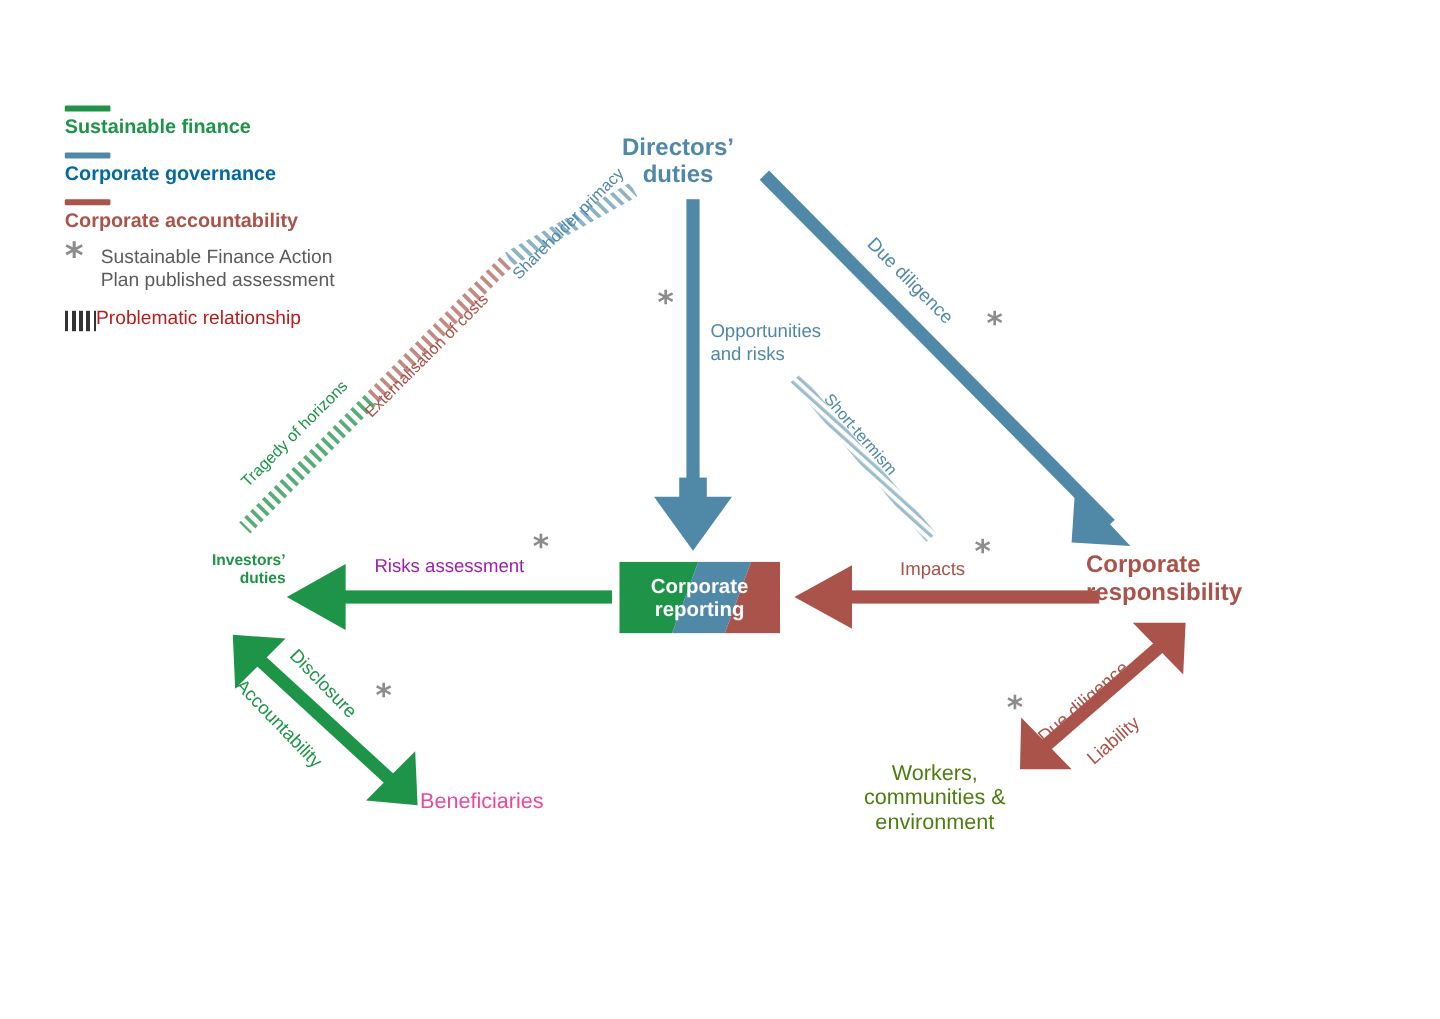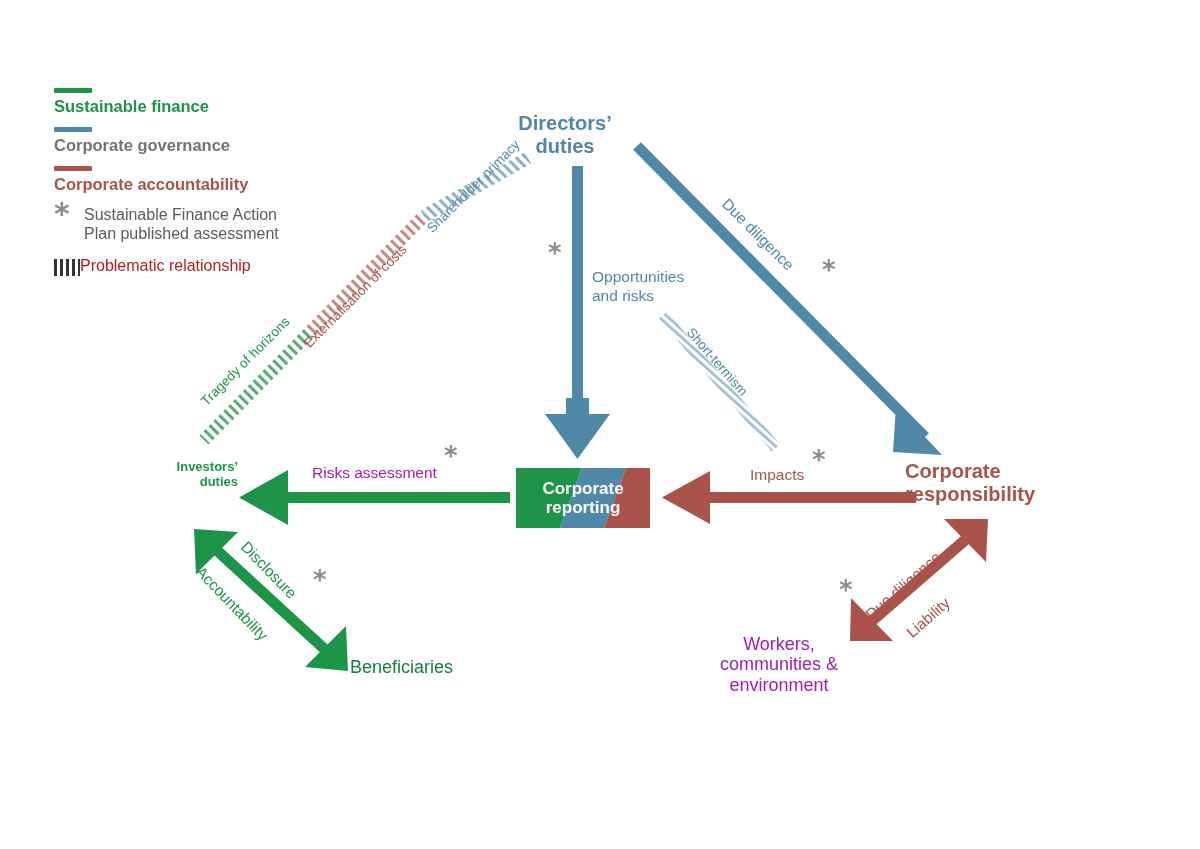--- a/index.html
+++ b/index.html
@@ -113,21 +113,21 @@
   <div id="legend">
 
     <div class="legend-row">
       <div class="legend-bar" style="background:#1E9448"></div>
       <div class="legend-label" style="color:#1E9448">Sustainable finance</div>
     </div>
     <div class="legend-gap"></div>
 
     <div class="legend-row">
       <div class="legend-bar" style="background:#5089A8"></div>
-      <div class="legend-label" style="color:#737373">Corporate governance</div>
+      <div class="legend-label" style="color:#0369a1">Corporate governance</div>
     </div>
     <div class="legend-gap"></div>
 
     <div class="legend-row">
       <div class="legend-bar" style="background:#A9534A"></div>
       <div class="legend-label" style="color:#A9534A">Corporate accountability</div>
     </div>
 
     <div class="legend-sym-row">
       <div class="legend-ast">*</div>
@@ -143,23 +143,23 @@
 
   <div class="node" id="node-directors" style="color:#5089A8;white-space:pre-line">Directors’
 duties</div>
 
   <div class="node" id="node-investors" style="color:#1E9448;white-space:pre-line">Investors’
 duties</div>
 
   <div class="node" id="node-corpresp" style="color:#A9534A;white-space:pre-line">Corporate
 responsibility</div>
 
-  <div class="node plain" id="node-benef" style="color:#15803d">Beneficiaries</div>
+  <div class="node plain" id="node-benef" style="color:#ec4899">Beneficiaries</div>
 
-  <div class="node plain" id="node-workers" style="color:#a21caf;white-space:pre-line">Workers,
+  <div class="node plain" id="node-workers" style="color:#4d7c0f;white-space:pre-line">Workers,
 communities &amp;
 environment</div>
 
   <div id="corp-report-box">
     <div class="band" style="left:0;width:66px;background:#1E9448;clip-path:polygon(0 0,66px 0,44px 60px,0 60px);"></div>
     <div class="band" style="left:0;width:110px;background:#5089A8;clip-path:polygon(66px 0,110px 0,88px 60px,44px 60px);"></div>
     <div class="band" style="left:0;width:134px;background:#A9534A;clip-path:polygon(110px 0,134px 0,134px 60px,88px 60px);"></div>
     <div class="label" style="white-space:pre-line">Corporate
 reporting</div>
   </div>

